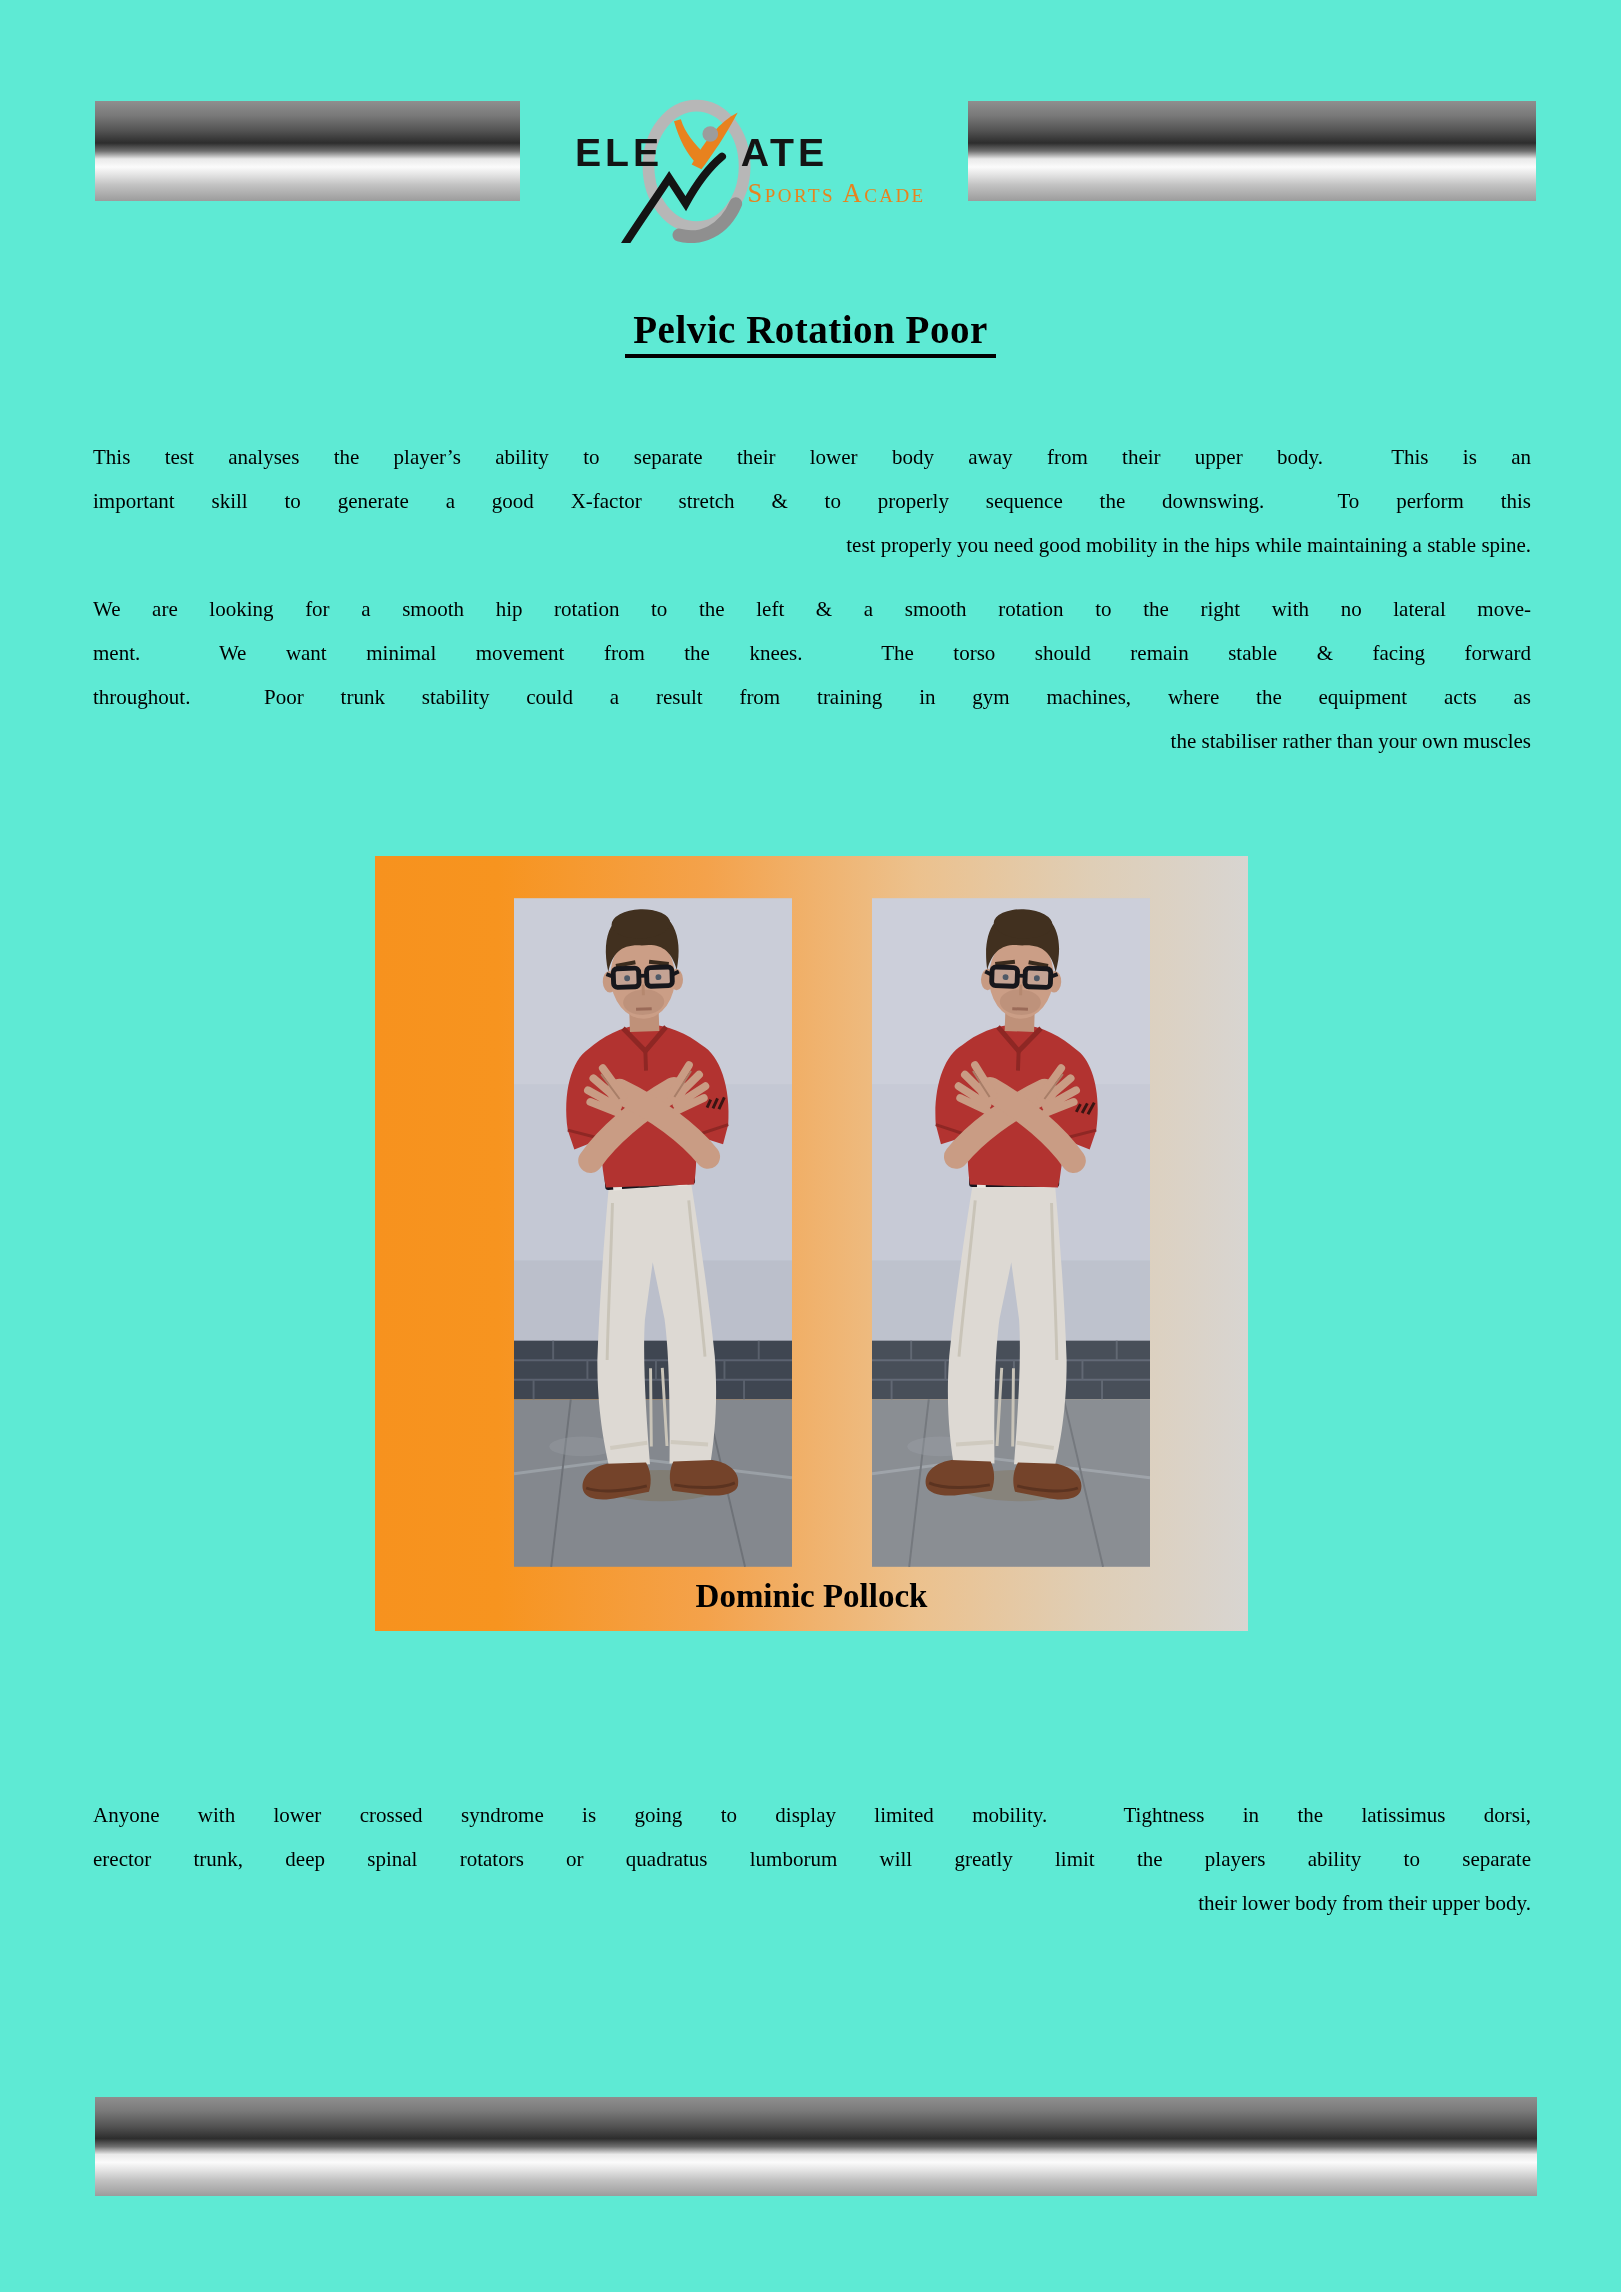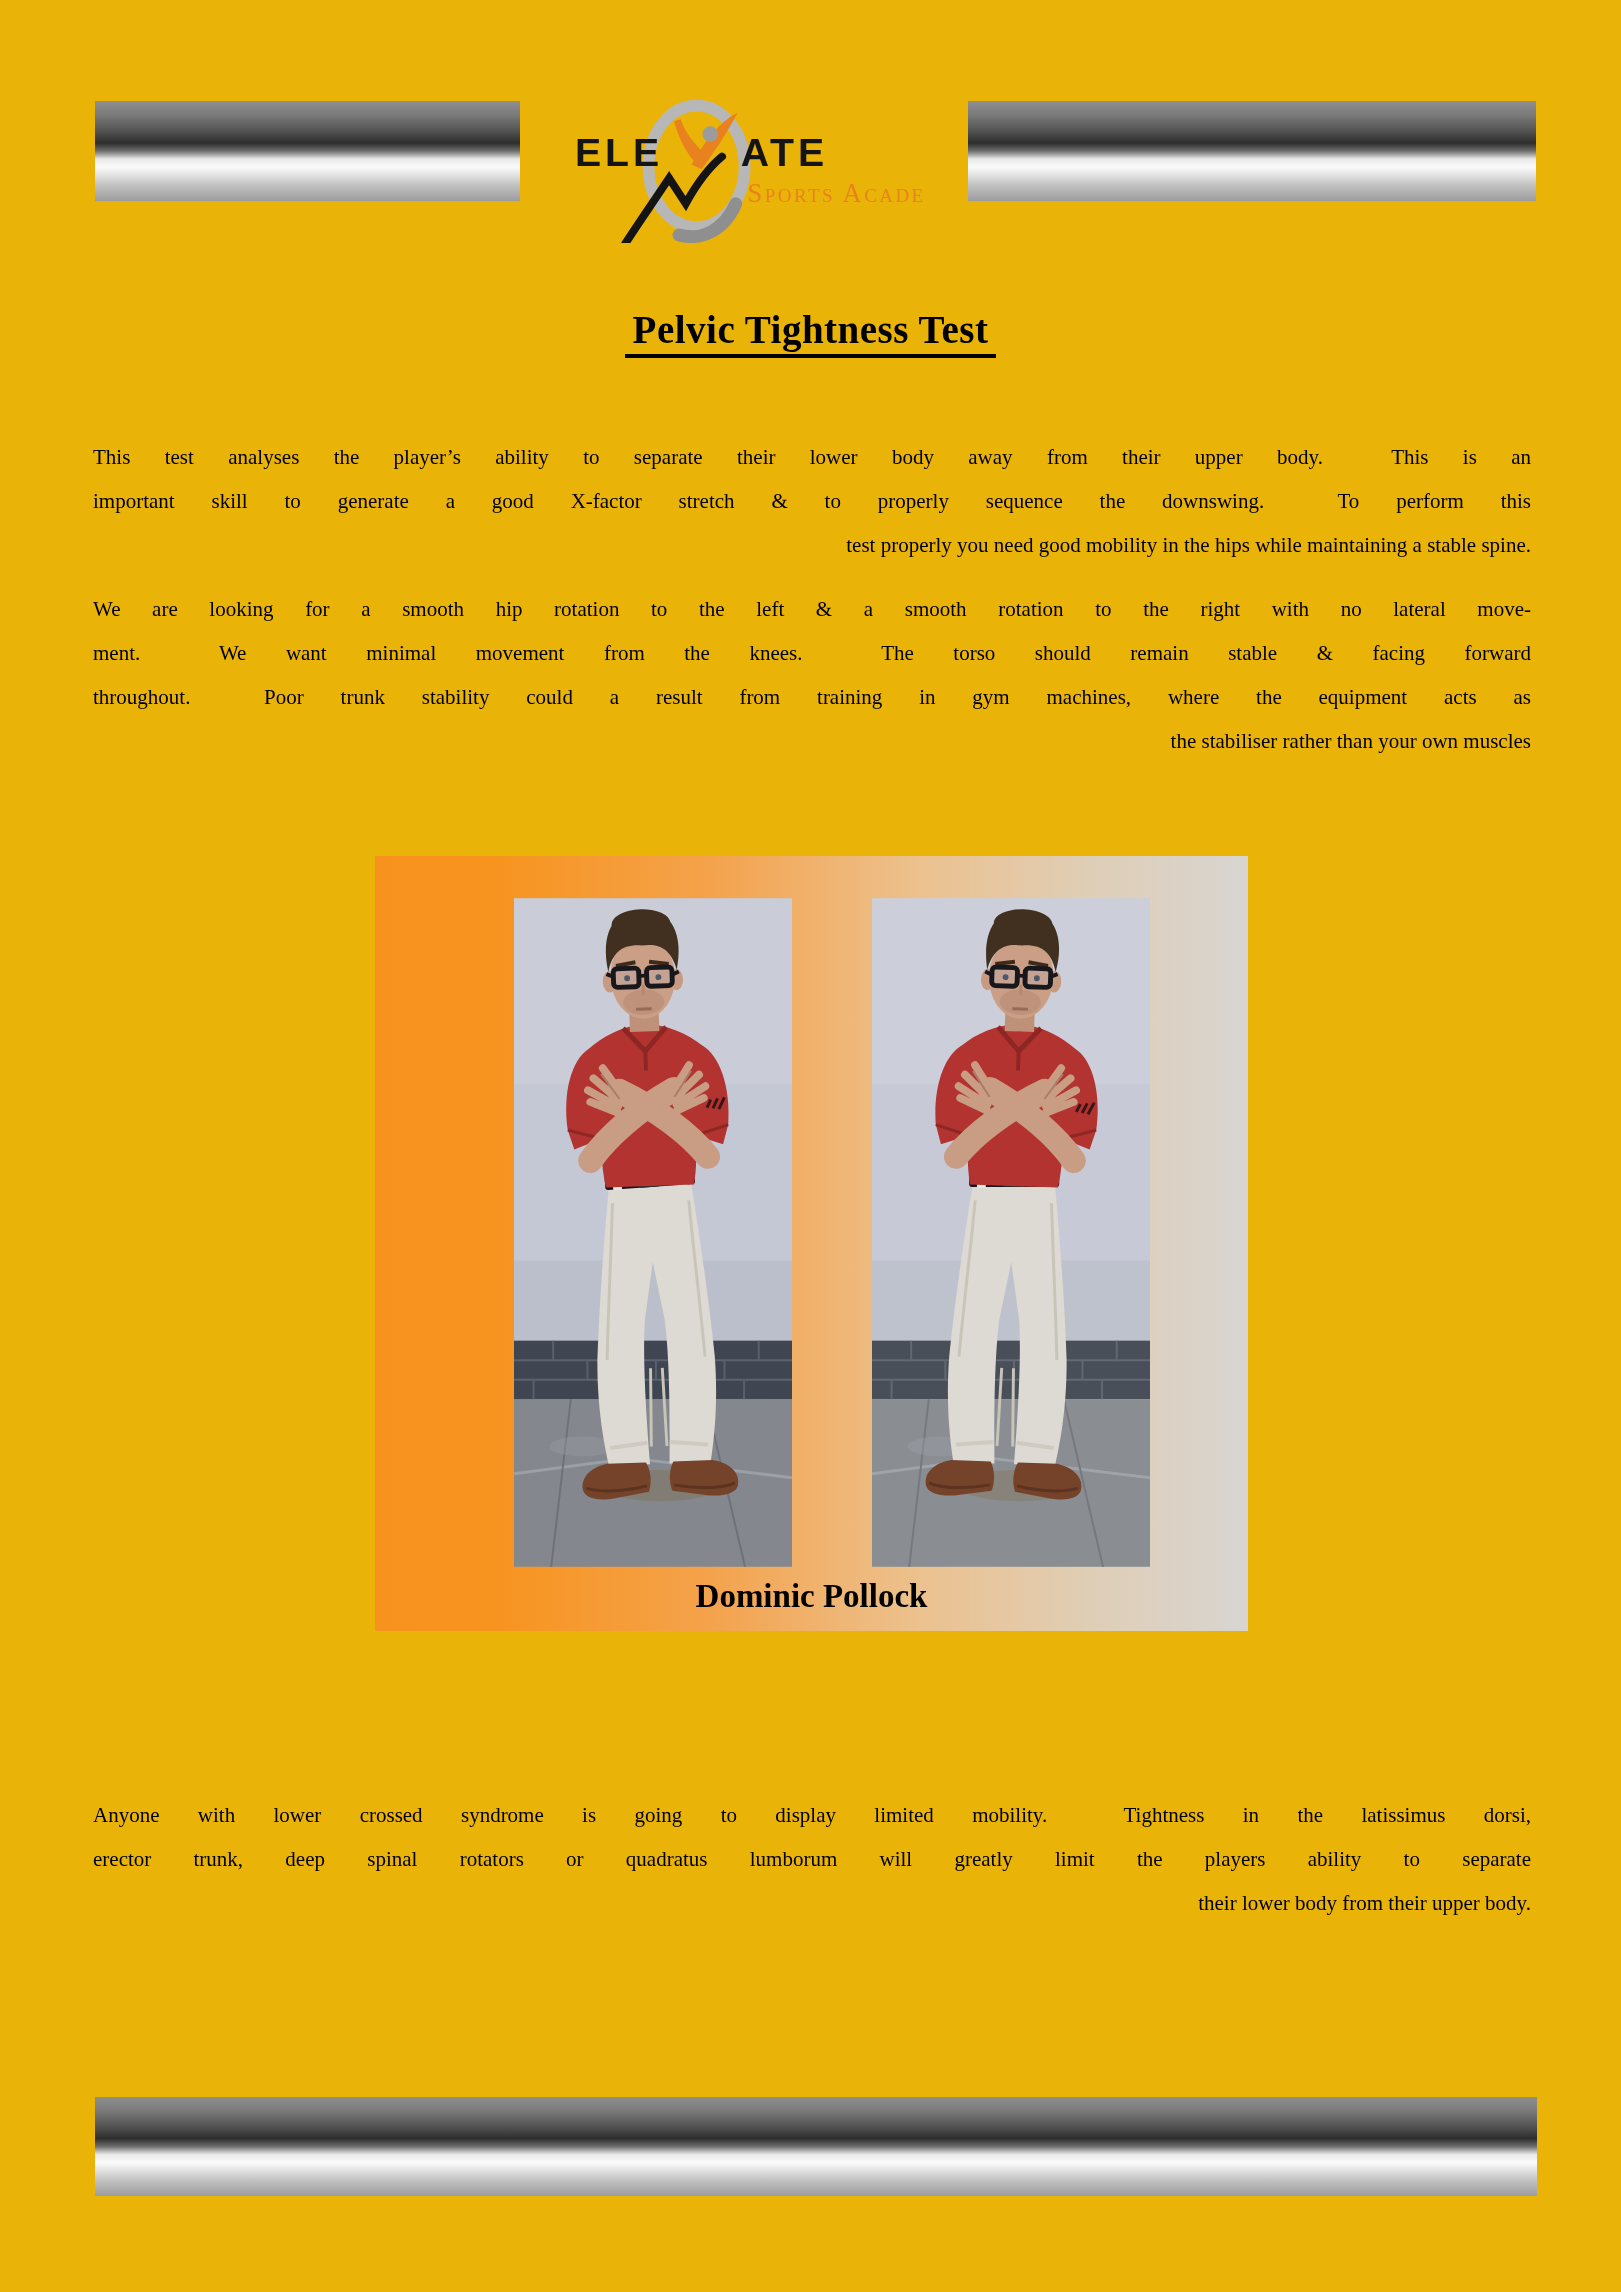--- a/index.html
+++ b/index.html
@@ -1,18 +1,18 @@
 <!DOCTYPE html>
 <html><head>
 <meta charset="utf-8">
 <style>
   html,body{margin:0;padding:0;background:#e9e9e9;}
   .page{
     position:relative;width:1621px;height:2293px;margin:0 auto;
-    background:#eab308;overflow:hidden;
+    background:#5eead4;overflow:hidden;
     font-family:"Liberation Serif","DejaVu Serif",serif;color:#000;
   }
   
   .gbar{
     position:absolute;
     background:linear-gradient(180deg,
       #8f8f8f 0%, #7a7a7a 14%, #525252 30%, #2d2d2d 42%,
       #6e6e6e 50%, #e9e9e9 58%, #fbfbfb 66%, #e3e3e3 74%,
       #c2c2c2 84%, #9c9c9c 100%);
   }
@@ -155,21 +155,21 @@
         <circle cx="140" cy="59" r="8" fill="#9c9c9c"></circle>
         <path d="M50 176 C 60 160 78 134 98 104 L 115 130 C 126 110 140 92 152 82" fill="none" stroke="#141414" stroke-width="8" stroke-linecap="round"></path>
       </g>
       <text x="178" y="128" font-family="Liberation Serif, serif" font-size="27" letter-spacing="2.5" fill="#e8821e" style="font-variant:small-caps">Sports Academy</text>
     </svg>
   </div>
 
   <div class="gbar gbar-right"></div>
 
   <div class="title-wrap">
-    <span class="title-text">Pelvic Tightness Test</span>
+    <span class="title-text">Pelvic Rotation Poor</span>
   </div>
 
   <div class="para para-1">
     <div class="jline">This test analyses the player’s ability to separate their lower body away from their upper body.&nbsp; This is an</div>
     <div class="jline">important skill to generate a good X-factor stretch &amp; to properly sequence the downswing.&nbsp; To perform this</div>
     <div class="lline">test properly you need good mobility in the hips while maintaining a stable spine.</div>
   </div>
 
   <div class="para para-2">
     <div class="jline">We are looking for a smooth hip rotation to the left &amp; a smooth rotation to the right with no lateral move-</div>

